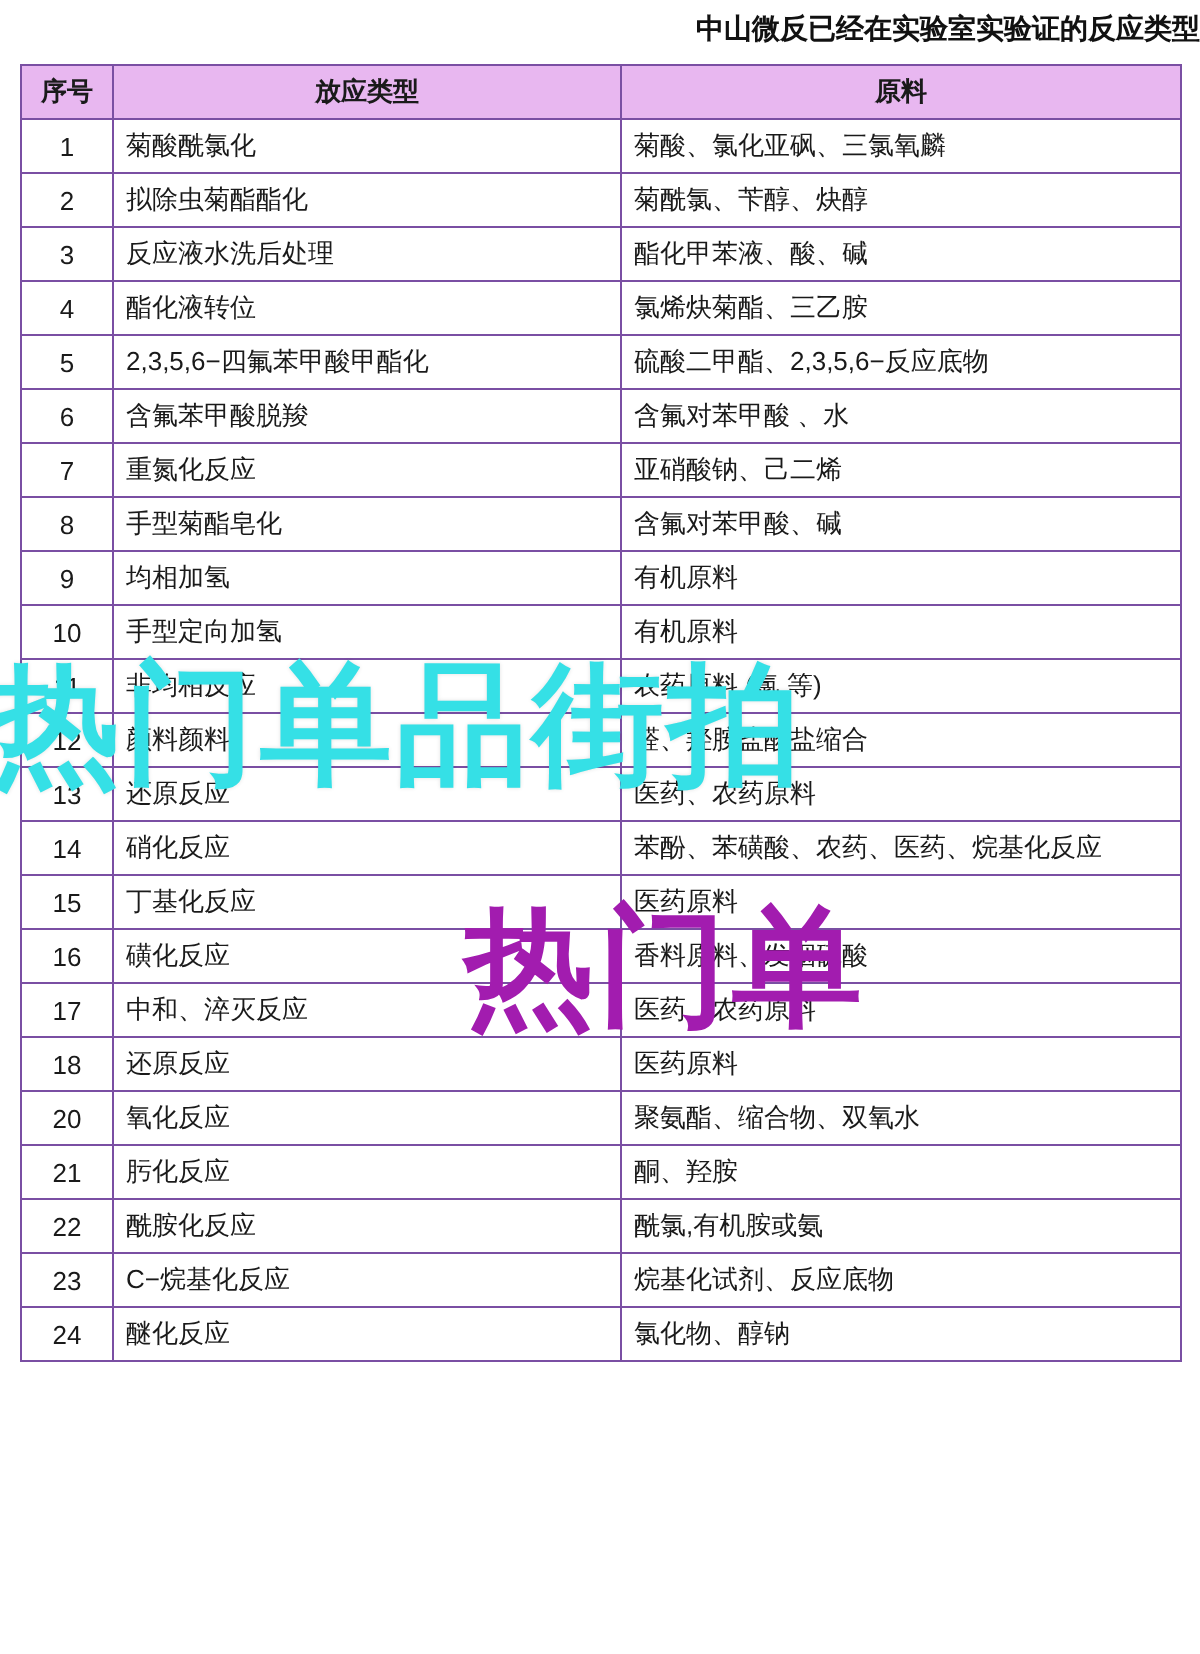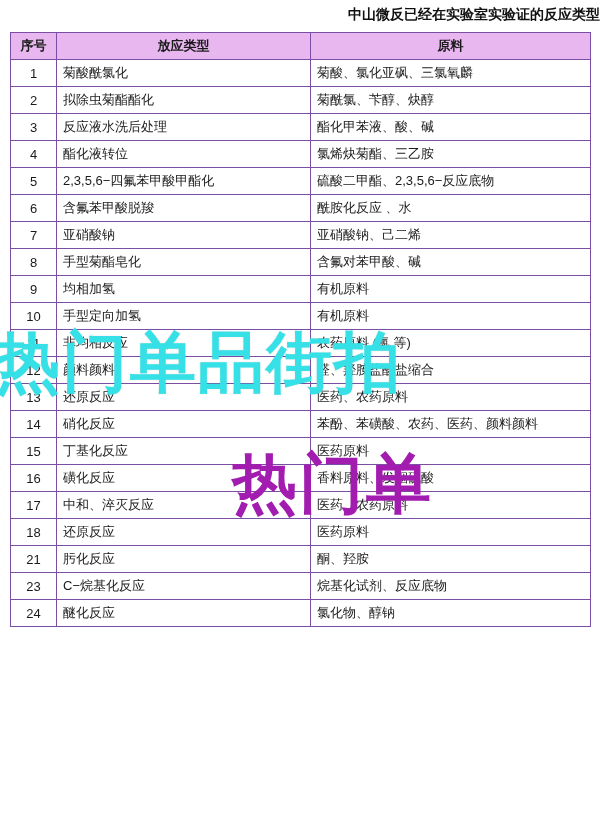--- a/index.html
+++ b/index.html
@@ -131,25 +131,25 @@
           <td class="mat">氯烯炔菊酯、三乙胺</td>
         </tr>
         <tr>
           <td class="num">5</td>
           <td class="type">2,3,5,6−四氟苯甲酸甲酯化</td>
           <td class="mat">硫酸二甲酯、2,3,5,6−反应底物</td>
         </tr>
         <tr>
           <td class="num">6</td>
           <td class="type">含氟苯甲酸脱羧</td>
-          <td class="mat">酰胺化反应 、水</td>
+          <td class="mat">含氟对苯甲酸 、水</td>
         </tr>
         <tr>
           <td class="num">7</td>
-          <td class="type">亚硝酸钠</td>
+          <td class="type">重氮化反应</td>
           <td class="mat">亚硝酸钠、己二烯</td>
         </tr>
         <tr>
           <td class="num">8</td>
           <td class="type">手型菊酯皂化</td>
           <td class="mat">含氟对苯甲酸、碱</td>
         </tr>
         <tr>
           <td class="num">9</td>
           <td class="type">均相加氢</td>
@@ -171,21 +171,21 @@
           <td class="mat">醛、羟胺盐酸盐缩合</td>
         </tr>
         <tr>
           <td class="num">13</td>
           <td class="type">还原反应</td>
           <td class="mat">医药、农药原料</td>
         </tr>
         <tr>
           <td class="num">14</td>
           <td class="type">硝化反应</td>
-          <td class="mat">苯酚、苯磺酸、农药、医药、颜料颜料</td>
+          <td class="mat">苯酚、苯磺酸、农药、医药、烷基化反应</td>
         </tr>
         <tr>
           <td class="num">15</td>
           <td class="type">丁基化反应</td>
           <td class="mat">医药原料</td>
         </tr>
         <tr>
           <td class="num">16</td>
           <td class="type">磺化反应</td>
           <td class="mat">香料原料、发烟硫酸</td>
@@ -194,25 +194,35 @@
           <td class="num">17</td>
           <td class="type">中和、淬灭反应</td>
           <td class="mat">医药、农药原料</td>
         </tr>
         <tr>
           <td class="num">18</td>
           <td class="type">还原反应</td>
           <td class="mat">医药原料</td>
         </tr>
         <tr>
+          <td class="num">20</td>
+          <td class="type">氧化反应</td>
+          <td class="mat">聚氨酯、缩合物、双氧水</td>
+        </tr>
+        <tr>
           <td class="num">21</td>
           <td class="type">肟化反应</td>
           <td class="mat">酮、羟胺</td>
         </tr>
         <tr>
+          <td class="num">22</td>
+          <td class="type">酰胺化反应</td>
+          <td class="mat">酰氯,有机胺或氨</td>
+        </tr>
+        <tr>
           <td class="num">23</td>
           <td class="type">C−烷基化反应</td>
           <td class="mat">烷基化试剂、反应底物</td>
         </tr>
         <tr>
           <td class="num">24</td>
           <td class="type">醚化反应</td>
           <td class="mat">氯化物、醇钠</td>
         </tr>
       </tbody>

